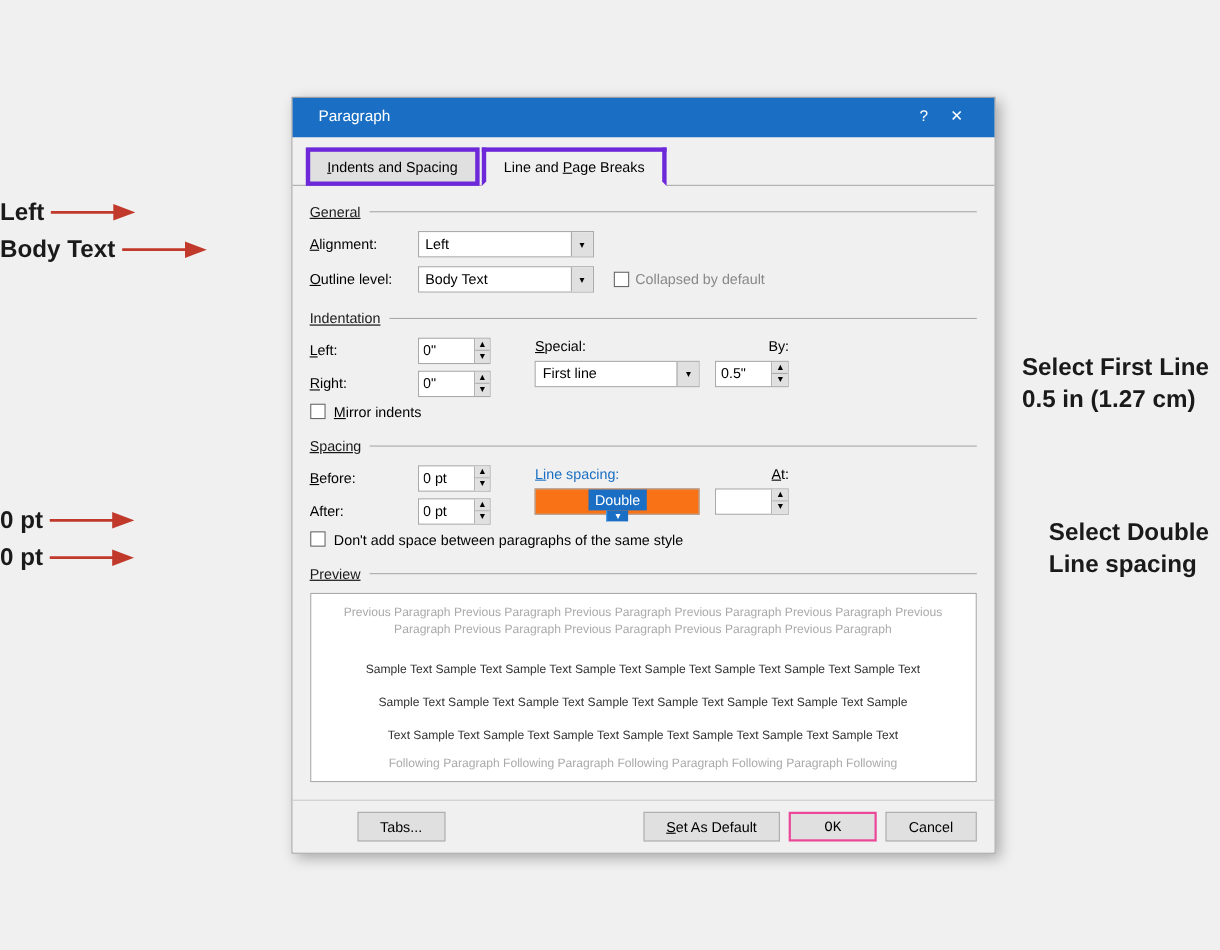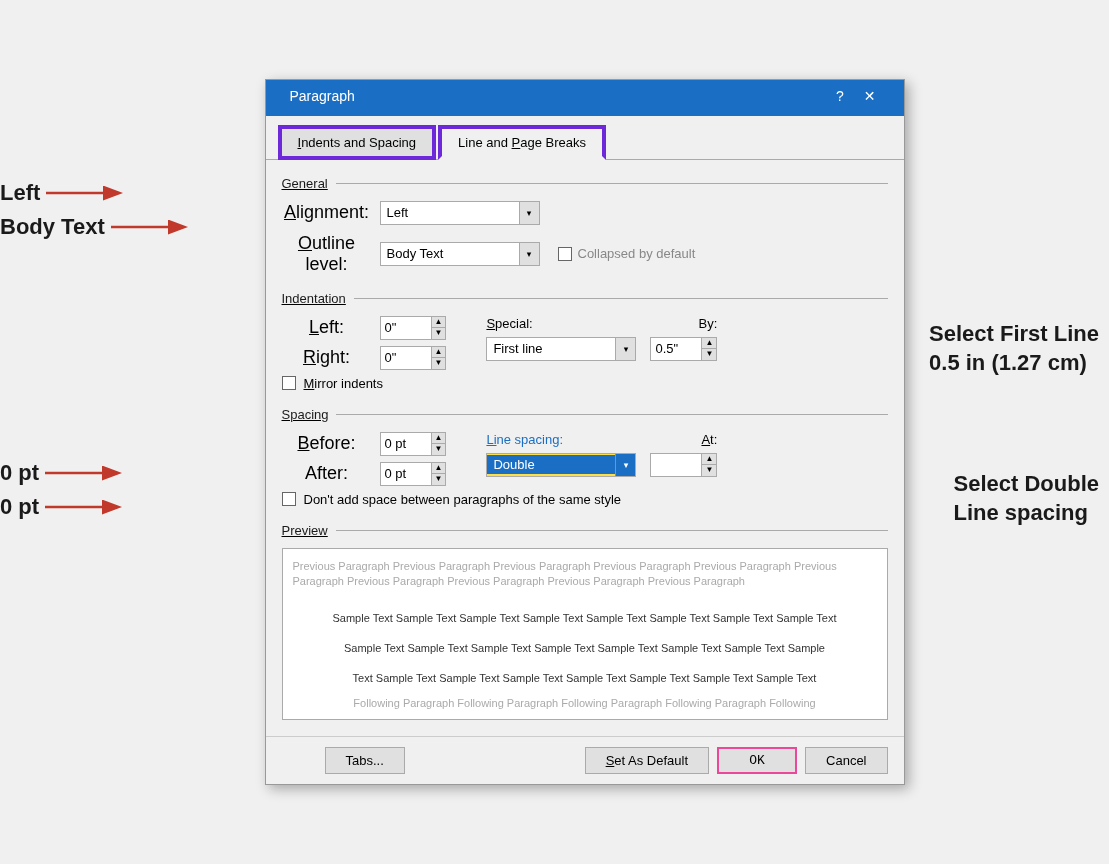--- a/index.html
+++ b/index.html
@@ -174,22 +174,22 @@
     
     .form-row {
       display: flex;
       align-items: center;
       margin-bottom: 8px;
       gap: 8px;
     }
 
     .field-label {
       width: 90px;
-      text-align: center;
-      font-size: 18px;
+      text-align: left;
+      font-size: 13px;
     }
 
     
     .dropdown {
       display: flex;
       align-items: center;
       border: 1px solid #aaa;
       background: white;
       height: 24px;
       cursor: pointer;
@@ -207,22 +207,23 @@
       border-left: 1px solid #aaa;
       background: #e0e0e0;
       display: flex;
       align-items: center;
       justify-content: center;
       font-size: 9px;
       cursor: pointer;
     }
 
     .dropdown-blue {
-      background: #fde047;
+      background: #f97316;
       color: white;
+      flex-direction: column;
     }
 
     .dropdown-blue .dropdown-text {
       background: #1a6fc4;
       color: white;
     }
 
     .dropdown-blue .dropdown-btn {
       background: #1a6fc4;
       color: white;
@@ -293,20 +294,21 @@
     .preview-box {
       border: 1px solid #aaa;
       background: white;
       padding: 10px;
       min-height: 130px;
       font-size: 11px;
     }
 
     .preview-prev {
       color: #aaa;
+      text-align: center;
       margin-bottom: 18px;
       line-height: 1.4;
     }
 
     .preview-sample {
       color: #333;
       text-align: center;
       margin-bottom: 8px;
       line-height: 2;
     }

